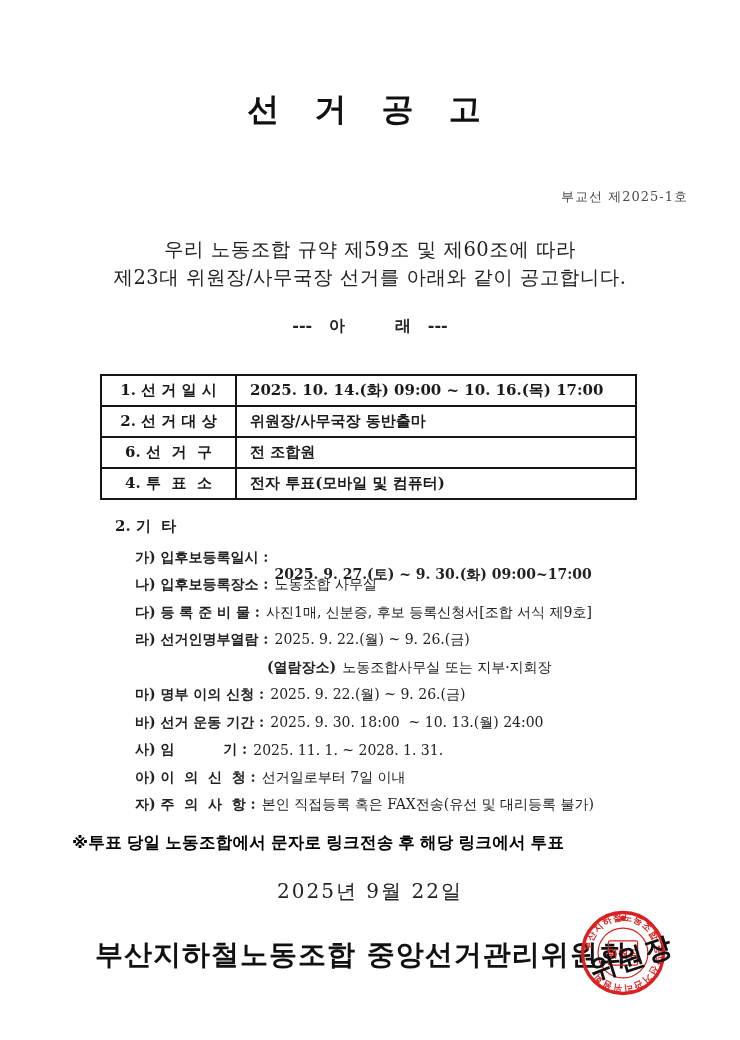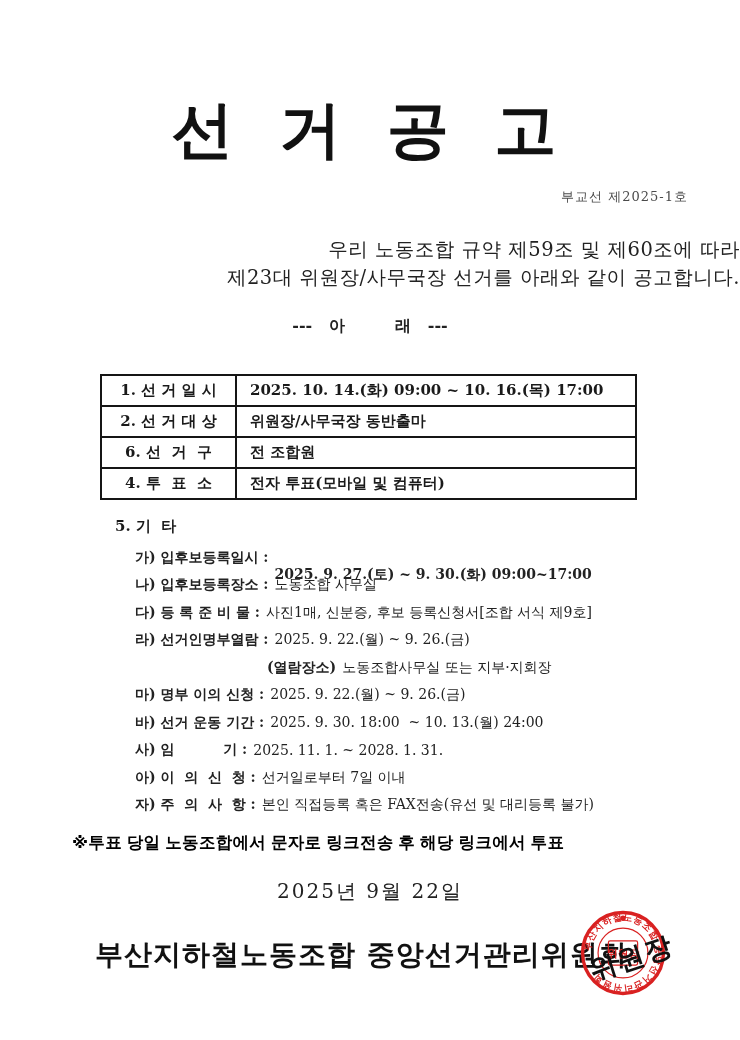--- a/index.html
+++ b/index.html
@@ -5,31 +5,31 @@
   html,body{margin:0;padding:0;}
   body{
     width:740px;height:1040px;position:relative;background:#ffffff;
     font-family:"DejaVu Serif","Liberation Serif",serif;color:#1c1c1c;
     overflow:hidden;
   }
   .pre{white-space:pre;}
   
   .doc-title{
     position:absolute;top:88px;left:0;width:100%;text-align:center;
-    font-size:62px;font-weight:bold;letter-spacing:12px;color:#111;
+    font-size:32px;font-weight:bold;letter-spacing:12px;color:#111;
   }
   
   .doc-number{
     position:absolute;top:188px;right:52px;font-size:13px;color:#4a4a4a;
     letter-spacing:1px;
     margin-left:37px;
   }
   
   .intro{
-    position:absolute;top:236px;left:0;width:100%;text-align:right;
+    position:absolute;top:236px;left:0;width:100%;text-align:center;
     font-size:19.5px;line-height:28px;color:#222;letter-spacing:0.5px;
   }
   
   .below-line{
     position:absolute;top:316px;left:0;width:100%;text-align:center;
     font-size:16px;font-weight:bold;color:#222;
   }
   
   .info-table{
     position:absolute;top:374px;left:100px;width:537px;
@@ -107,21 +107,21 @@
       <td class="lbl pre">6. 선  거  구</td>
       <td class="val pre">전 조합원</td>
     </tr>
     <tr>
       <td class="lbl pre">4. 투  표  소</td>
       <td class="val pre">전자 투표(모바일 및 컴퓨터)</td>
     </tr>
   </tbody>
 </table>
 
-<div class="sec5-heading pre">5. 기  타</div>
+<div class="sec5-heading pre">2. 기  타</div>
 
 <div class="sec5-items">
   <div class="item">
     <span class="lbl pre">가) 입후보등록일시 :</span>
     <span class="val pre bold">2025. 9. 27.(토) ~ 9. 30.(화) 09:00~17:00</span>
   </div>
   <div class="item">
     <span class="lbl pre">나) 입후보등록장소 :</span>
     <span class="val pre">노동조합 사무실</span>
   </div>

